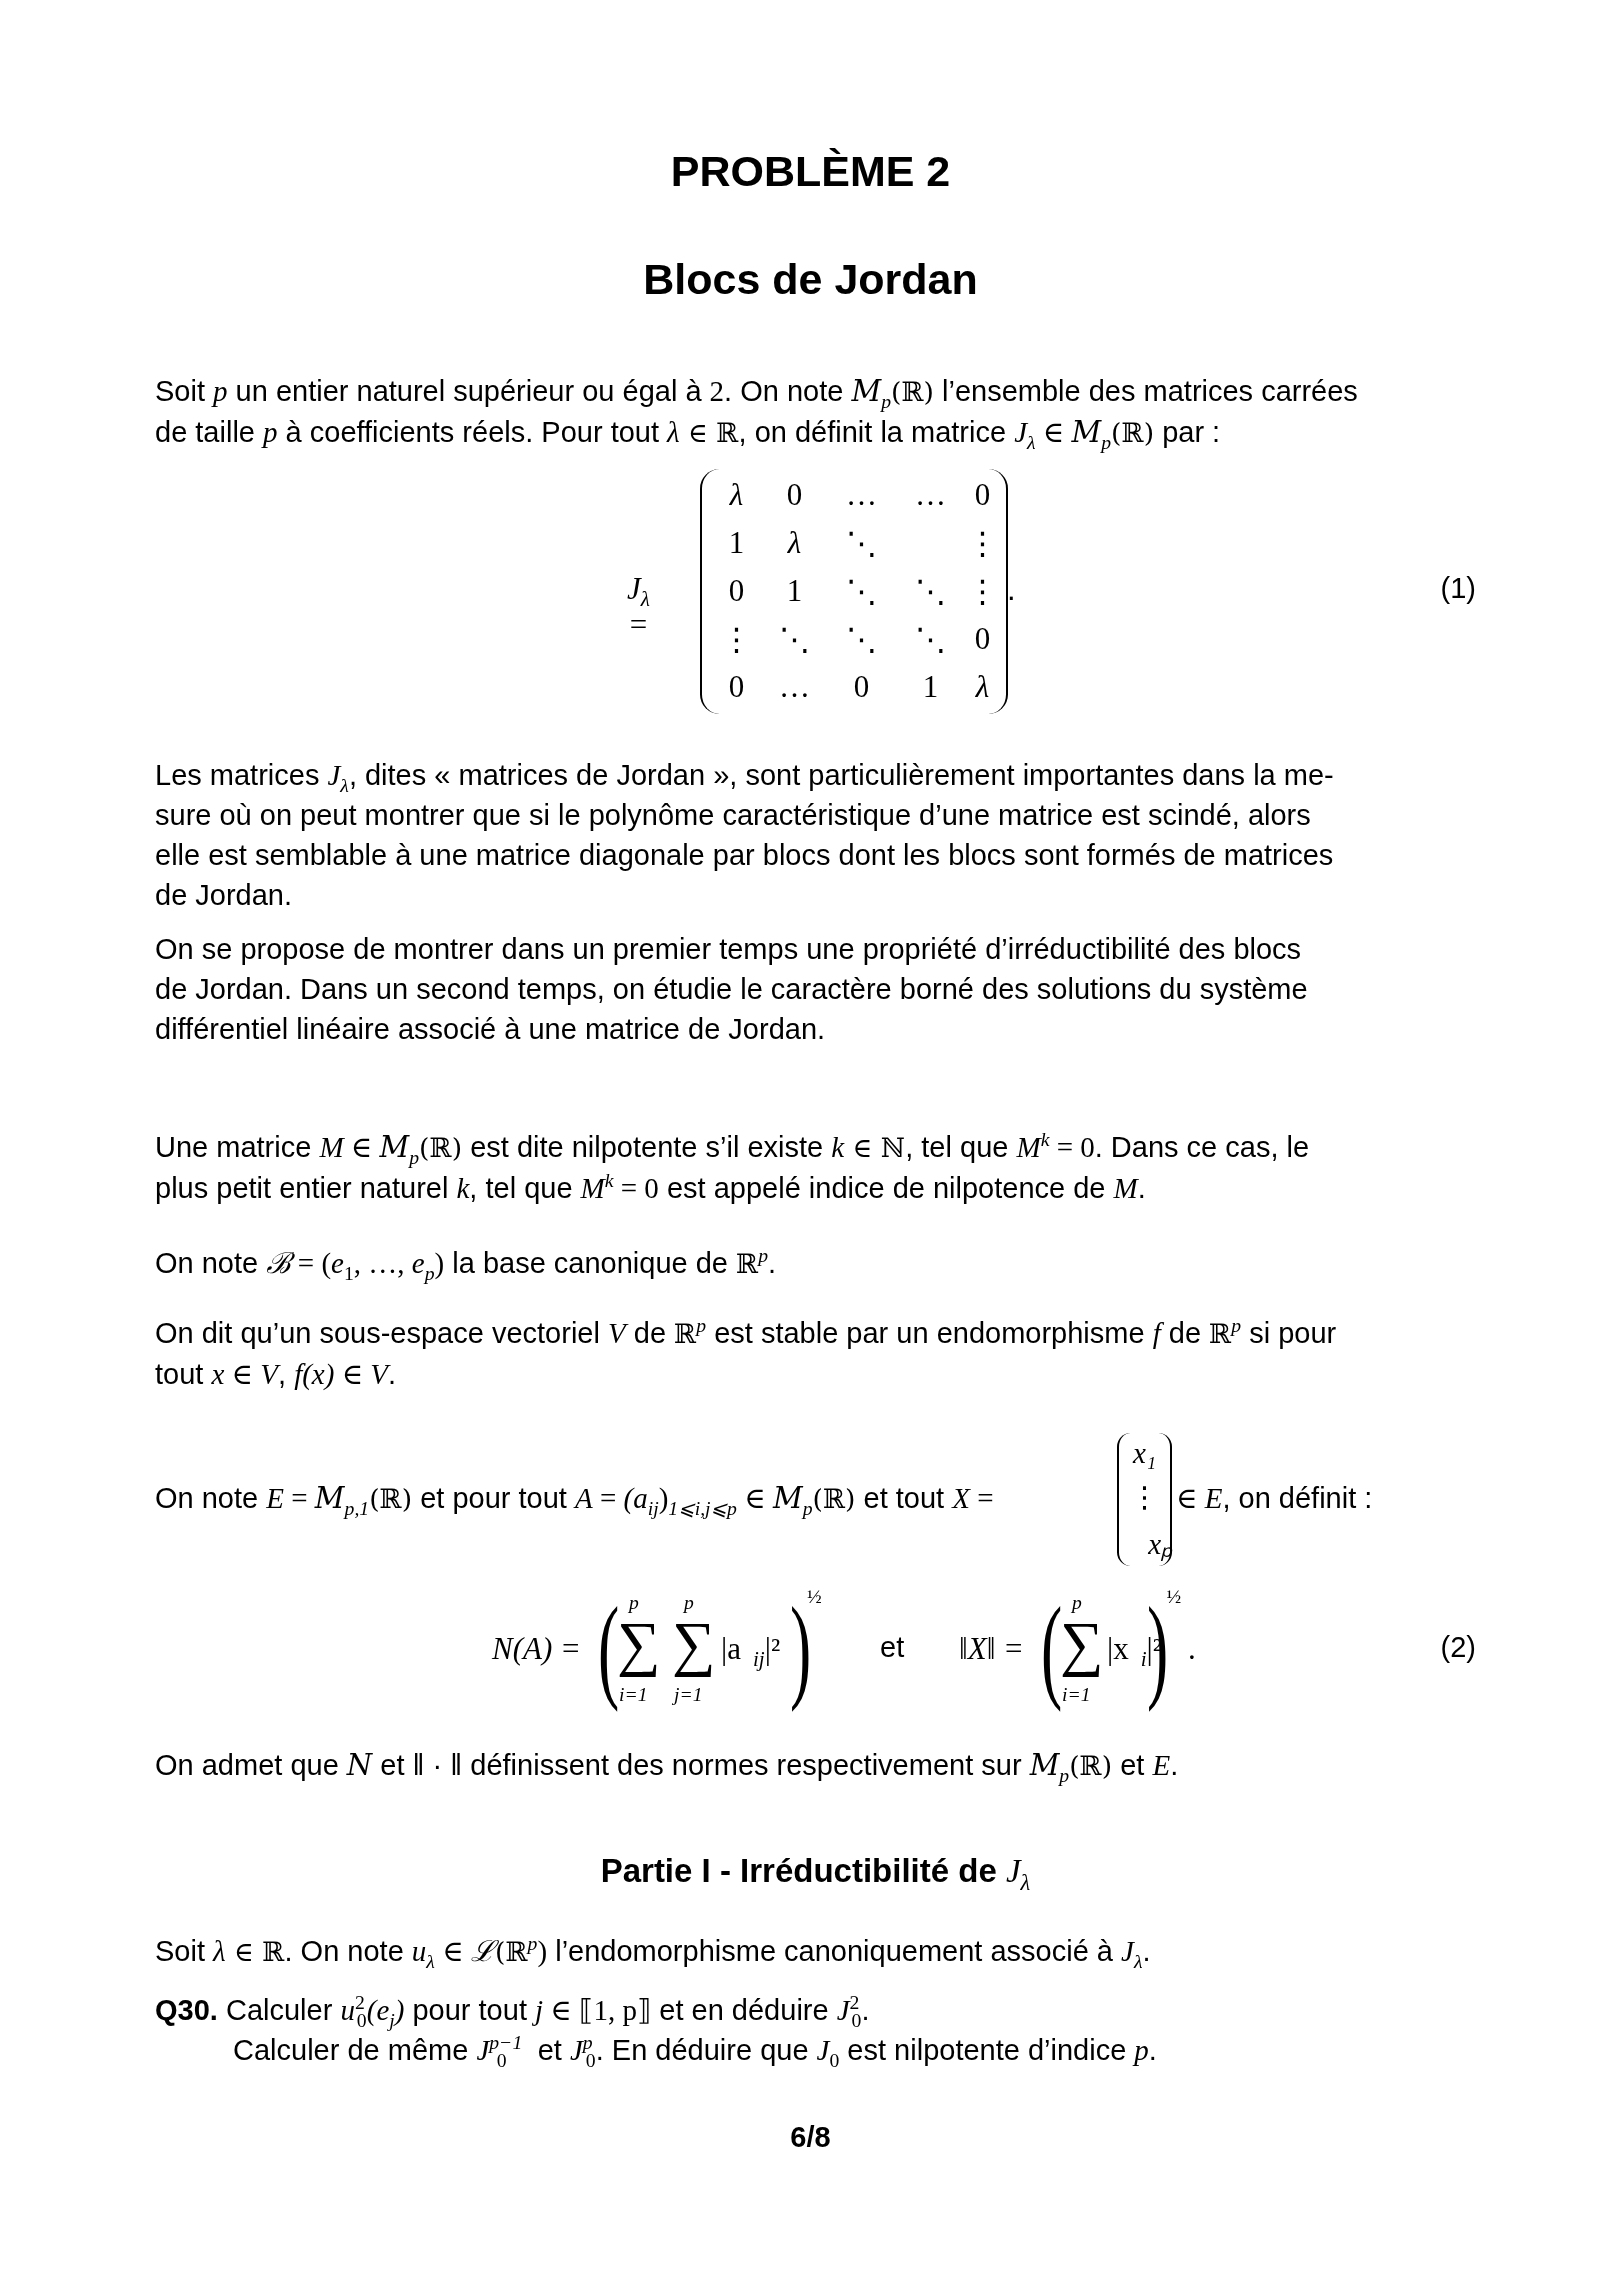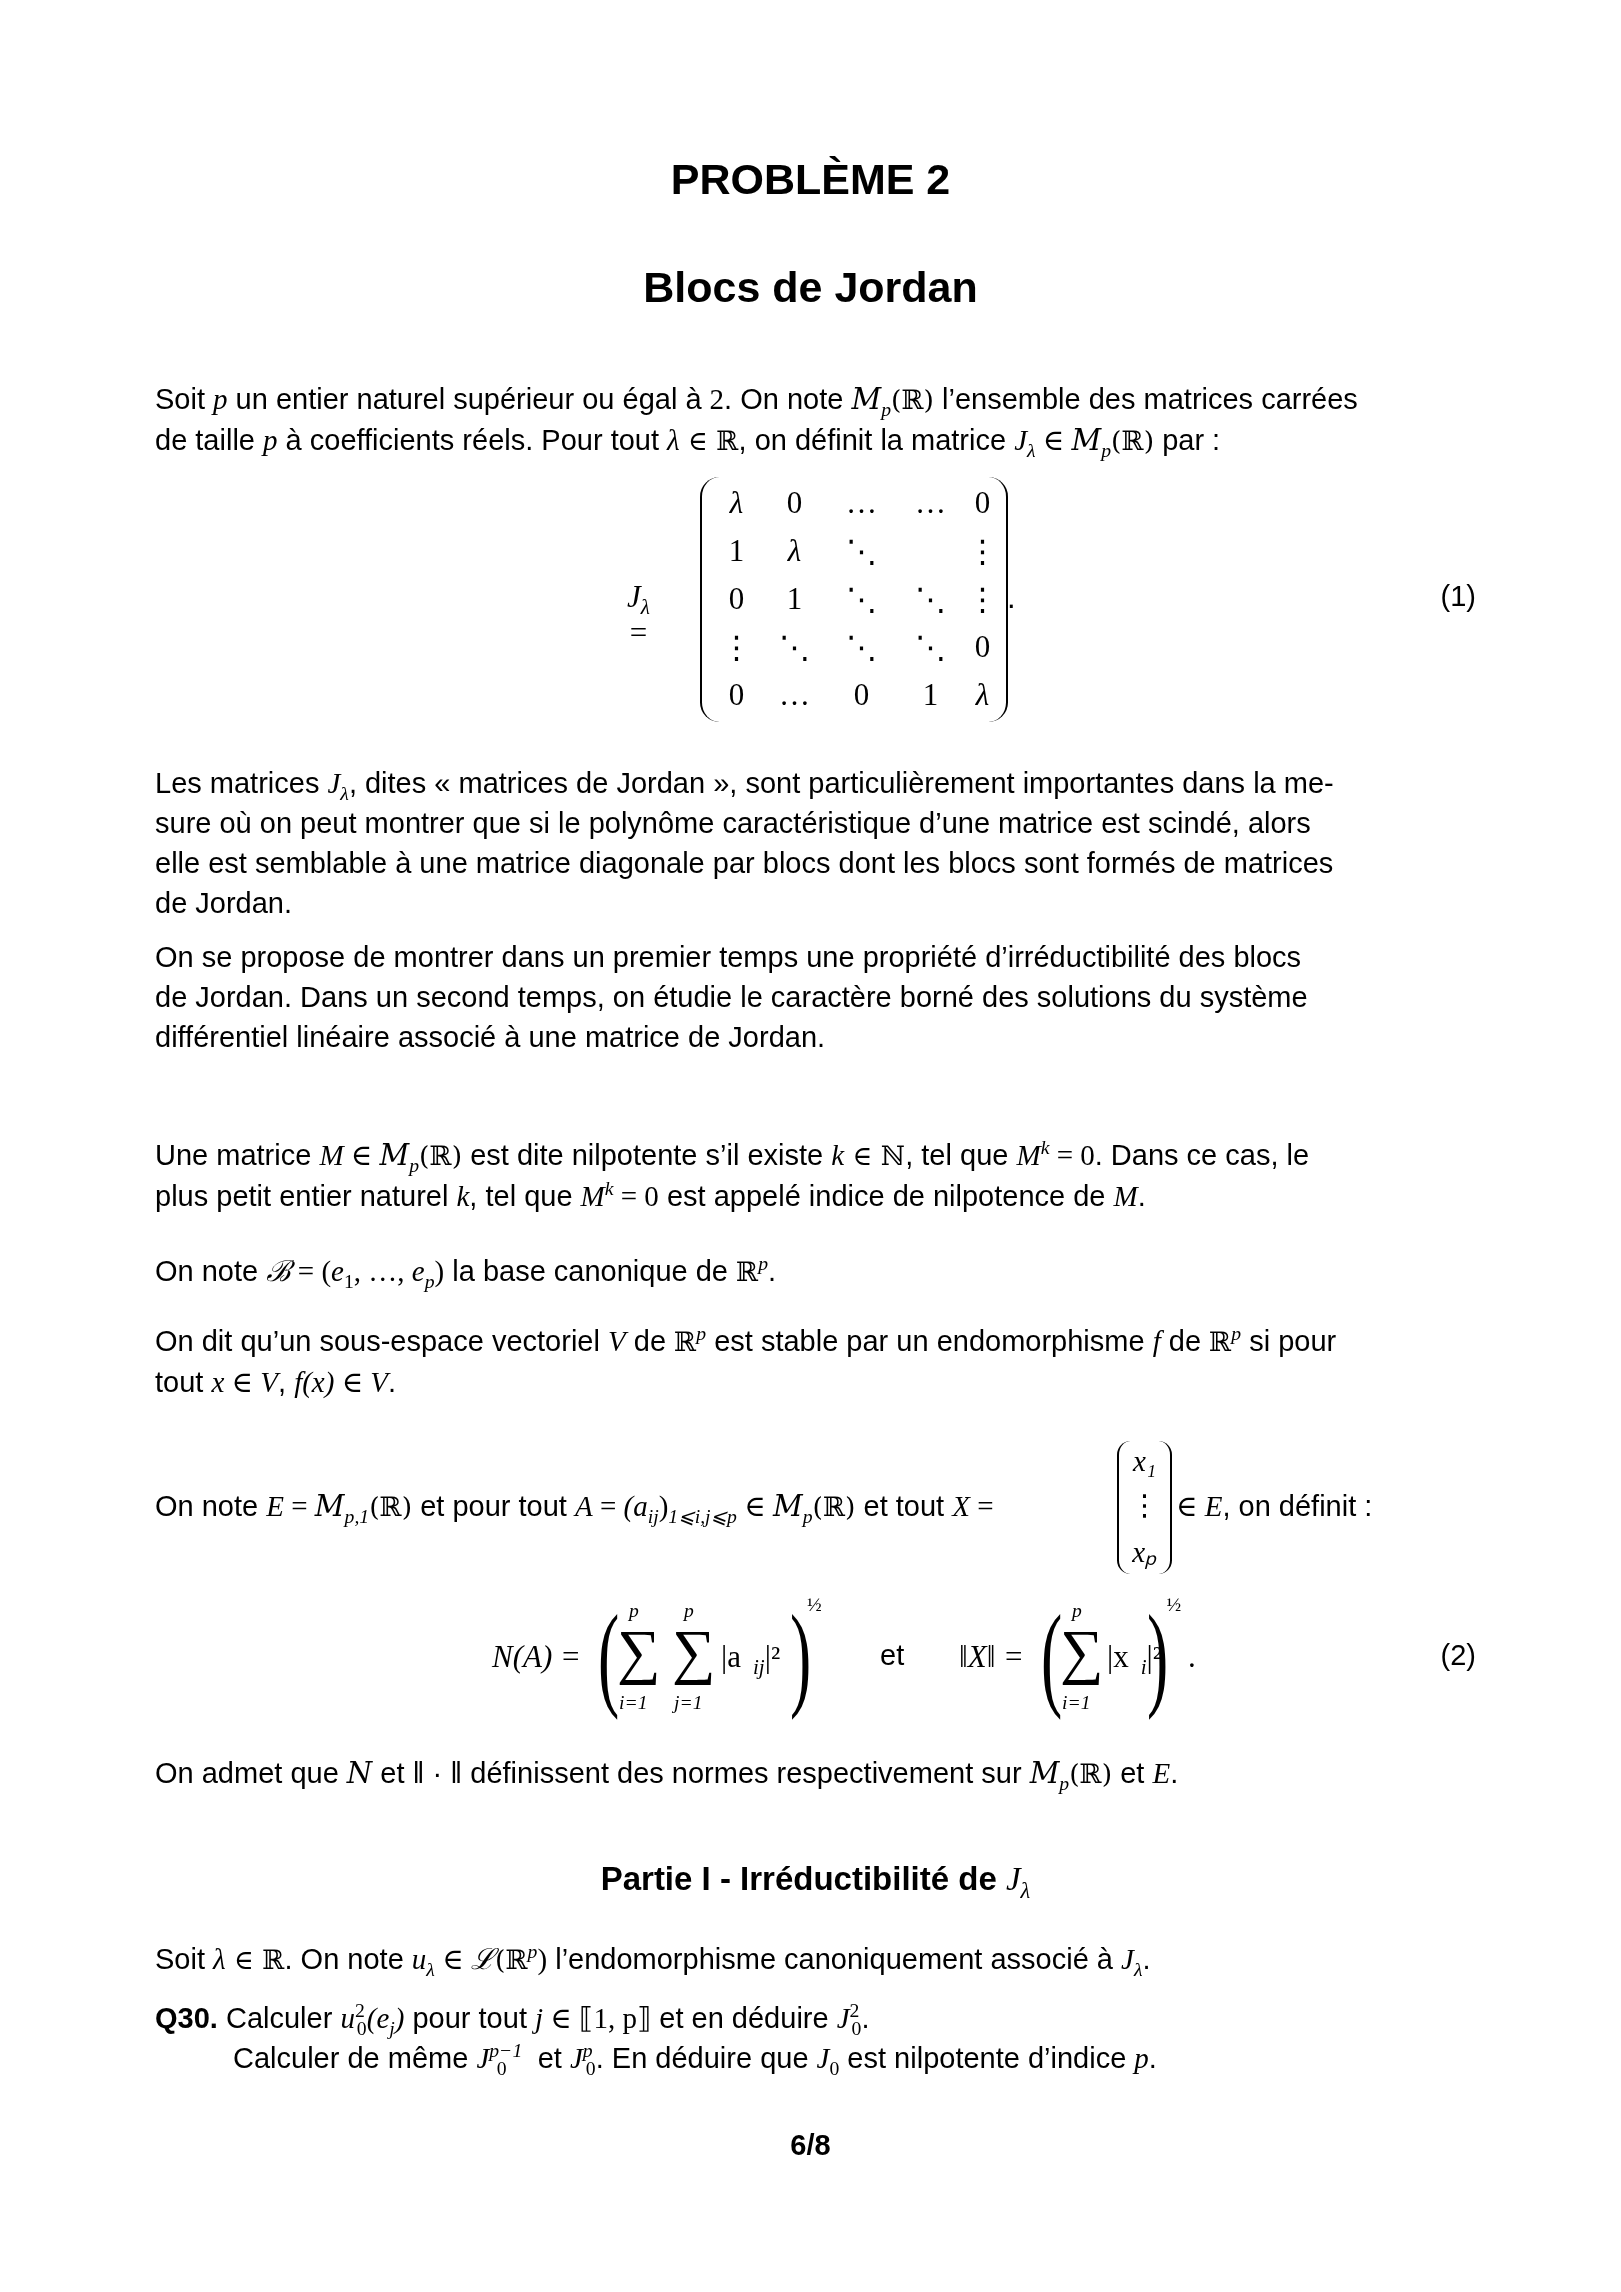--- a/index.html
+++ b/index.html
@@ -1,18 +1,18 @@
 <!DOCTYPE html>
 <html><head>
 <meta charset="utf-8">
 <style>
   html, body { margin: 0; padding: 0; background: #ffffff; }
   body { width: 1621px; height: 2293px; position: relative; overflow: hidden;
          font-family: "Liberation Sans", sans-serif; color: #000; }
-  .page { position: absolute; left: 0; top: 8px; width: 1621px; height: 1881px; }
+  .page { position: absolute; left: 0; top: 0; width: 1621px; height: 1881px; }
   .txt { position: absolute; left: 155px; width: 1321px; font-size: 29px; line-height: 40px; }
   .m { font-family: "Liberation Serif", "DejaVu Serif", serif; font-style: italic; }
   .mr { font-family: "Liberation Serif", "DejaVu Serif", serif; font-style: normal; }
   .bb { font-family: "DejaVu Serif", serif; font-style: normal; font-size: 0.92em; }
   .cal { font-family: "DejaVu Serif", serif; font-style: italic; }
   sub, sup { font-size: 0.68em; line-height: 0; }
   .title { position: absolute; left: 0; width: 1621px; text-align: center; font-weight: bold; font-size: 43px; }
   .center { text-align: center; }
   .eqnum { position: absolute; right: 145px; font-size: 29px; }
   
@@ -117,21 +117,21 @@
   </div>
 
   <div class="txt" style="top:1478px;">
     <span>On note </span><span class="m">E</span><span class="mr"> = </span><span class="cal">M</span><sub class="m">p,1</sub><span class="bb">(ℝ)</span><span> et pour tout </span><span class="m">A</span><span class="mr"> = </span><span class="m">(a</span><sub class="m">ij</sub><span class="mr">)</span><sub class="m">1⩽i,j⩽p</sub><span class="mr"> ∈ </span><span class="cal">M</span><sub class="m">p</sub><span class="bb">(ℝ)</span><span> et tout </span><span class="m">X</span><span class="mr"> = </span>
   </div>
   <div class="col-vec">
     <div class="pl"></div>
       <div class="pr"></div>
     <div class="c" style="top:3.9px;">x₁</div>
     <div class="c" style="top:47px;font-style:normal;">⋮</div>
-    <div class="c" style="top:90px;">xₚ</div>
+    <div class="c" style="top:90px;padding-left:16px;">xₚ</div>
   </div>
   <div class="txt" style="top:1478px;left:1176px;width:314px;">
     <span class="mr"> ∈ </span><span class="m">E</span><span>, on définit :</span>
   </div>
 
   <div class="norm">
     <span class="it" style="position:absolute;left:0;top:45px;">N(A) =</span>
     <span class="bigp" style="left:118px;">(</span>
     <span class="sigma" style="left:137px;">∑</span>
     <span class="lim" style="left:149px;top:5.9px;">p</span>

